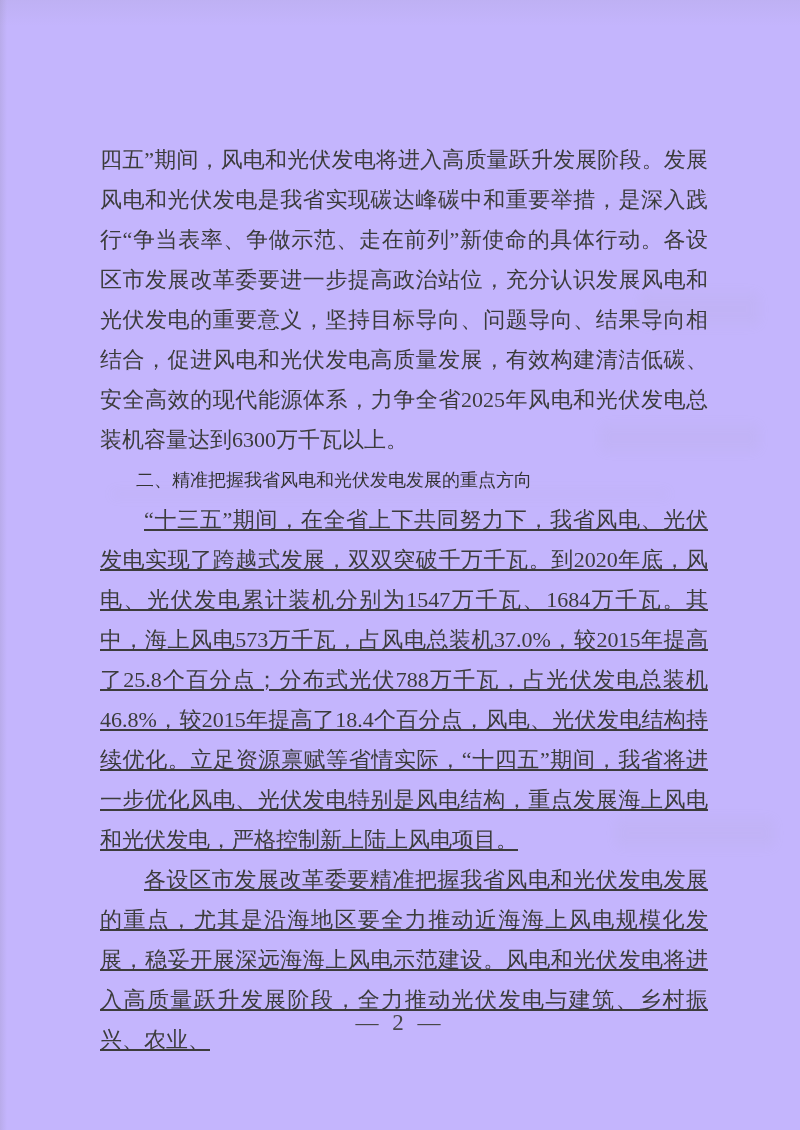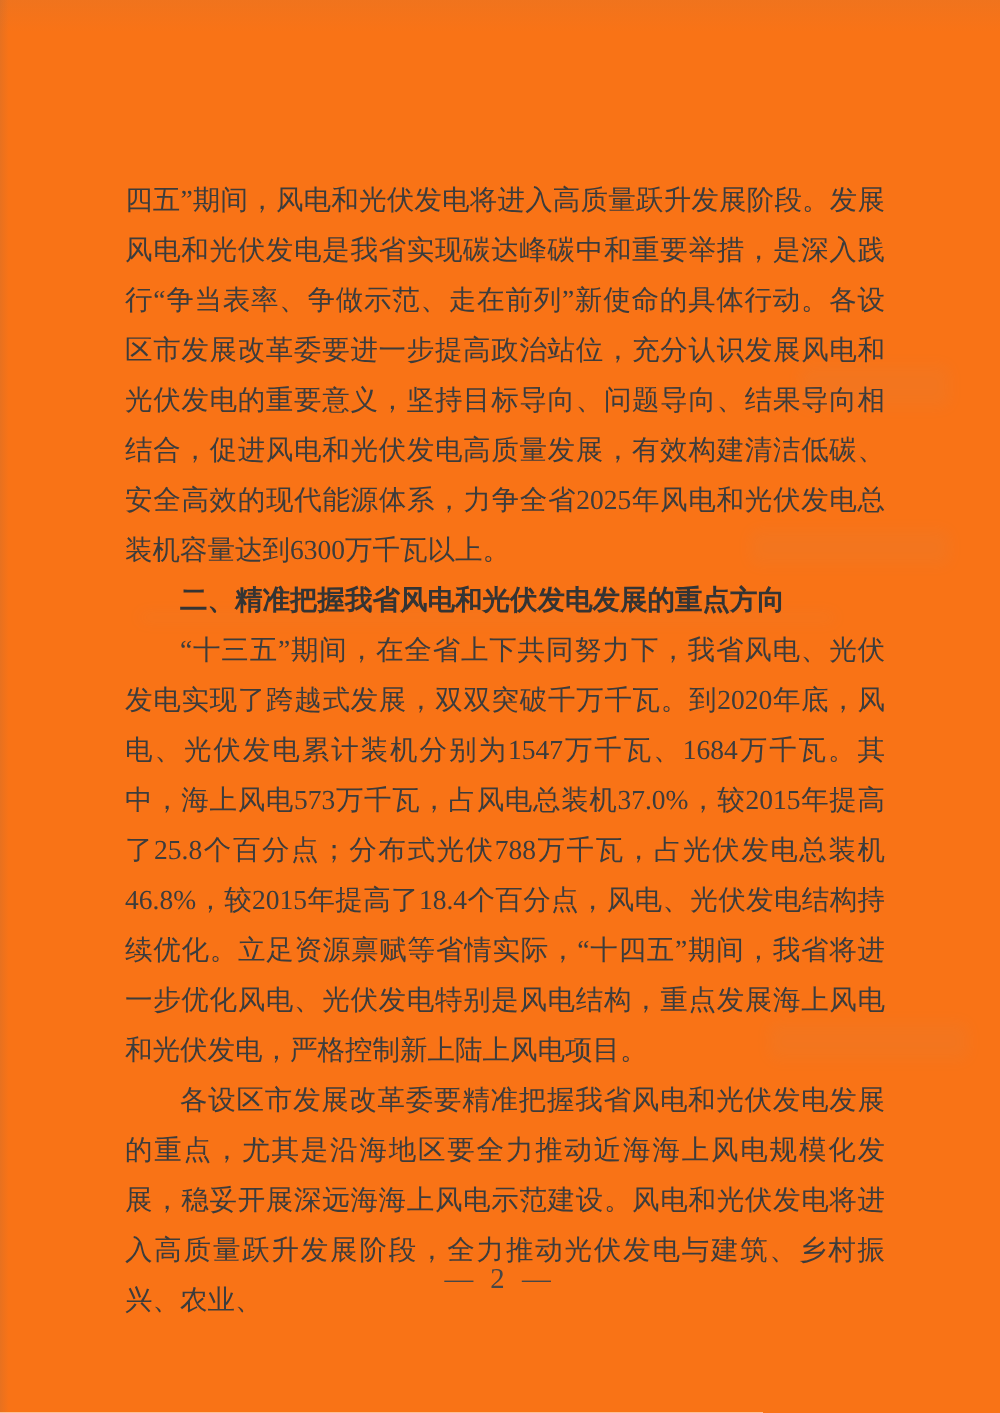--- a/index.html
+++ b/index.html
@@ -4,21 +4,21 @@
 <style>
   html, body {
     margin: 0;
     padding: 0;
     background: #ffffff;
   }
   .scan-page {
     position: relative;
     width: 800px;
     height: 1130px;
-    background: #f97316;
+    background: #c4b5fd;
     overflow: hidden;
     font-family: "Liberation Serif", "DejaVu Serif", serif;
   }
   
   .edge-top {
     position: absolute;
     left: 0; top: 0;
     width: 800px; height: 26px;
     background: linear-gradient(180deg, rgba(120,120,120,0.07), rgba(120,120,120,0.0));
   }
@@ -48,27 +48,28 @@
     color: #3c3c3c;
     font-size: 22px;
     line-height: 40px;
     text-align: justify;
   }
   .doc-body p {
     margin: 0;
   }
   .para-indent {
     text-indent: 2em;
+    text-decoration: underline;
   }
   .section-heading {
-    font-weight: bold;
+    font-weight: normal;
     color: #343434;
     text-indent: 2em;
     font-family: "Liberation Sans", "DejaVu Sans", sans-serif;
-    font-size: 22px;
+    font-size: 18px;
   }
   .page-footer {
     position: absolute;
     left: 0;
     top: 1008px;
     width: 800px;
     text-align: center;
     color: #474747;
     font-size: 23px;
     line-height: 30px;

